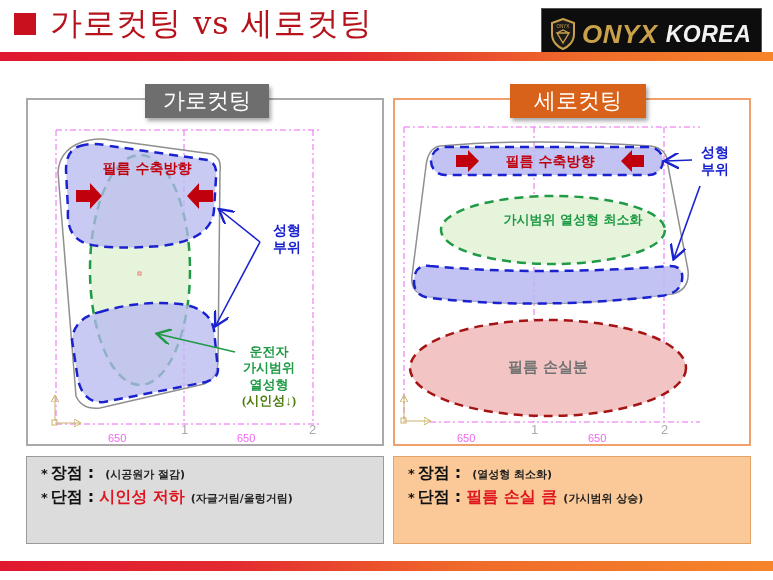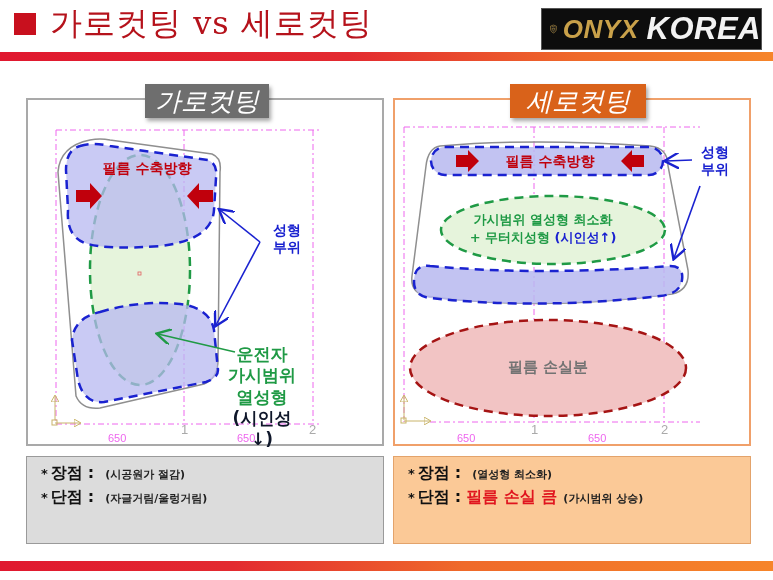--- a/index.html
+++ b/index.html
@@ -3,33 +3,33 @@
 <meta charset="utf-8">
 <style>
   * { margin:0; padding:0; box-sizing:border-box; }
   html, body { width:773px; height:580px; background:#ffffff; overflow:hidden; }
   body { position:relative; font-family:"DejaVu Sans", sans-serif; }
 
   .header-title { position:absolute; left:14px; top:2px; height:44px; display:flex; align-items:center; }
   .title-square { width:22px; height:22px; background:#c8101e; margin-right:14px; }
   .title-text { font-family:"DejaVu Serif", serif; font-size:32px; color:#b5121b; letter-spacing:1px; }
 
-  .logo { position:absolute; left:541px; top:8px; width:221px; height:42px; background:#0d0d0d; border:1px solid #555; display:flex; align-items:center; padding-left:8px; }
+  .logo { position:absolute; left:541px; top:8px; width:221px; height:52px; background:#0d0d0d; border:1px solid #555; display:flex; align-items:center; padding-left:8px; }
   .logo-badge { width:26px; height:32px; margin-right:6px; }
   .logo-onyx { font-family:"Liberation Sans", sans-serif; font-style:italic; font-weight:bold; font-size:26px; color:#c9a14a; letter-spacing:0.5px; }
-  .logo-korea { font-family:"Liberation Sans", sans-serif; font-style:italic; font-weight:bold; font-size:31px; color:#f2f2f2; margin-left:8px; letter-spacing:0.5px; }
+  .logo-korea { font-family:"Liberation Sans", sans-serif; font-style:italic; font-weight:bold; font-size:23px; color:#f2f2f2; margin-left:8px; letter-spacing:0.5px; }
 
   .top-bar { position:absolute; left:0; top:52px; width:773px; height:9px; background:linear-gradient(to right, #e0182f 0%, #e32a30 45%, #ef6a2a 75%, #f6852a 100%); }
   .bottom-bar { position:absolute; left:0; top:561px; width:773px; height:10px; background:linear-gradient(to right, #e0182f 0%, #e32a30 30%, #ef6a2a 60%, #f6852a 100%); }
 
   .panel { position:absolute; top:98px; height:348px; background:#ffffff; }
   .panel-left { left:26px; width:358px; border:2px solid #a9a9a9; }
   .panel-right { left:393px; width:358px; border:2px solid #f0a06a; }
 
-  .panel-tag { position:absolute; top:84px; height:34px; display:flex; align-items:center; justify-content:center; font-size:26px; color:#ffffff; box-shadow:2px 3px 4px rgba(0,0,0,0.35);font-style:italic; }
+  .panel-tag { position:absolute; top:84px; height:34px; display:flex; align-items:center; justify-content:center; font-size:22px; color:#ffffff; box-shadow:2px 3px 4px rgba(0,0,0,0.35); }
   .tag-left { left:145px; width:124px; background:#6e6e6e; }
   .tag-right { left:510px; width:136px; background:#d9621a; }
 
   .diagram { position:absolute; left:0; top:0; width:773px; height:580px; pointer-events:none; }
   .diagram svg { width:773px; height:580px; }
 
   .label { position:absolute; font-family:"DejaVu Sans", sans-serif; font-weight:bold; text-align:center; line-height:1.2; }
   .dim { position:absolute; font-family:"Liberation Sans", sans-serif; font-size:11px; color:#ee66ee;text-align:right; }
   .gridnum { position:absolute; font-family:"Liberation Sans", sans-serif; font-size:13px; color:#aaaaaa; }
 
@@ -148,60 +148,57 @@
 </div>
 
 <div class="panel-tag tag-left">가로컷팅</div>
 <div class="panel-tag tag-right">세로컷팅</div>
 
 <div class="label" style="left:82px; top:160px; width:130px; font-size:14px; color:#c0000c;">필름 수축방향</div>
 <div class="label" style="left:262px; top:222px; width:50px; font-size:14px; color:#1a22d0;">
   <div>성형</div>
   <div>부위</div>
 </div>
-<div class="label" style="left:226px; top:344px; width:72px; font-size:17px; color:#1f9a45; line-height:1.25;">
+<div class="label" style="left:233px; top:344px; width:72px; font-size:13px; color:#1f9a45; line-height:1.25;">
   <div>운전자</div>
   <div>가시범위</div>
   <div>열성형</div>
-  <div style="color:#0f172a;">(시인성↓)</div>
+  <div style="color:#4d7c0f;font-family:Liberation Serif, serif;">(시인성↓)</div>
 </div>
 <span class="dim" style="left:108px; top:432px;">650</span>
 <span class="dim" style="left:237px; top:432px;">650</span>
 <span class="gridnum" style="left:181px; top:422px;">1</span>
 <span class="gridnum" style="left:309px; top:422px;">2</span>
 
 <div class="label" style="left:490px; top:153px; width:120px; font-size:14px; color:#c0000c;">필름 수축방향</div>
 <div class="label" style="left:692px; top:144px; width:46px; font-size:14px; color:#1a22d0;">
   <div>성형</div>
   <div>부위</div>
 </div>
-<div class="label" style="left:435px; top:211px; width:216px; font-size:13px; color:#1f9a45; line-height:1.35;">
+<div class="label" style="left:465px; top:211px; width:216px; font-size:13px; color:#1f9a45; line-height:1.35;">
   <div>가시범위 열성형 최소화</div>
-  <div>
-    <span>+ 무터치성형</span>
-    <span style="color:#1a22d0;">(시인성↑)</span>
-  </div>
 </div>
 <div class="label" style="left:490px; top:358px; width:116px; font-size:15px; color:#737373;">필름 손실분</div>
 <span class="dim" style="left:457px; top:432px;">650</span>
 <span class="dim" style="left:588px; top:432px;">650</span>
 <span class="gridnum" style="left:531px; top:422px;">1</span>
 <span class="gridnum" style="left:661px; top:422px;">2</span>
 
 <div class="info info-left">
   <div class="info-line">
     <span class="star">*</span>
     <span class="key">장점</span>
     <span class="colon">:</span>
     <span class="note">(시공원가 절감)</span>
   </div>
   <div class="info-line">
     <span class="star">*</span>
     <span class="key">단점</span>
     <span class="colon">:</span>
+    <span class="val-red">시인성 저하</span>
     <span class="note">(자글거림/울렁거림)</span>
   </div>
 </div>
 
 <div class="info info-right">
   <div class="info-line">
     <span class="star">*</span>
     <span class="key">장점</span>
     <span class="colon">:</span>
     <span class="note">(열성형 최소화)</span>

